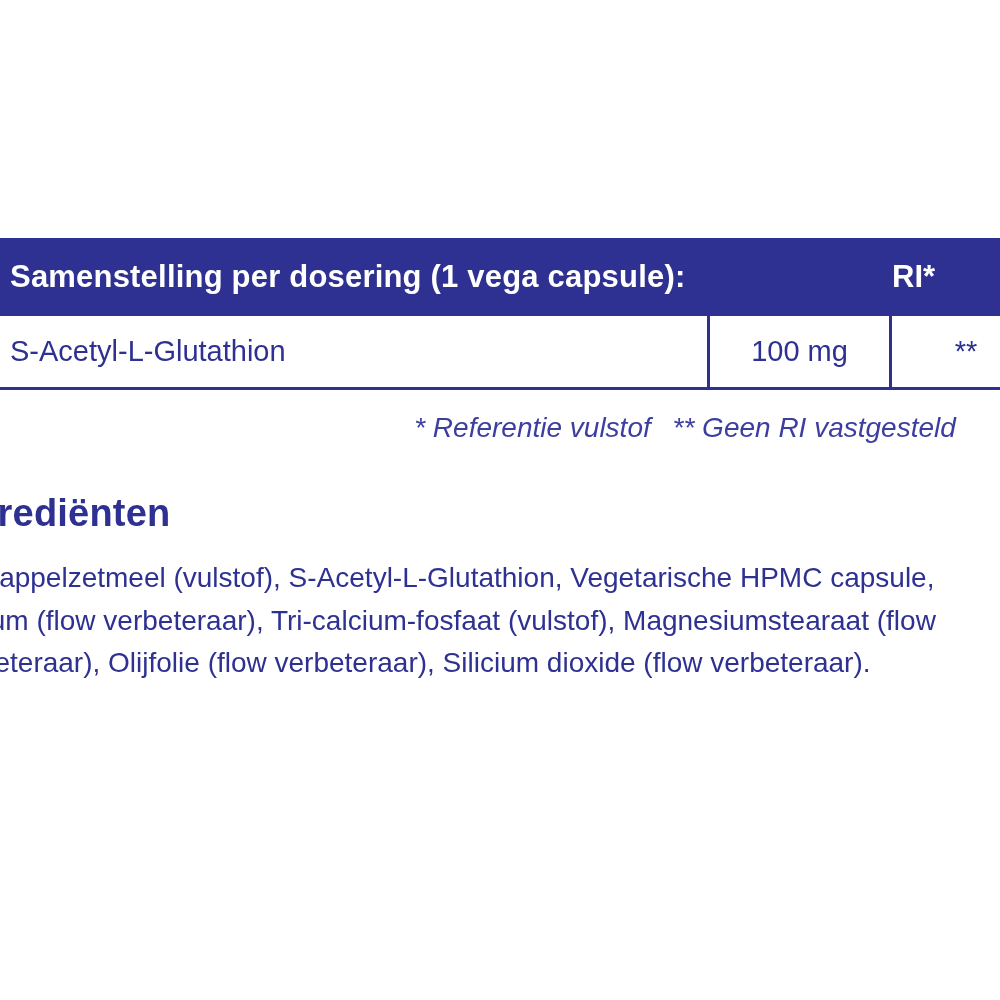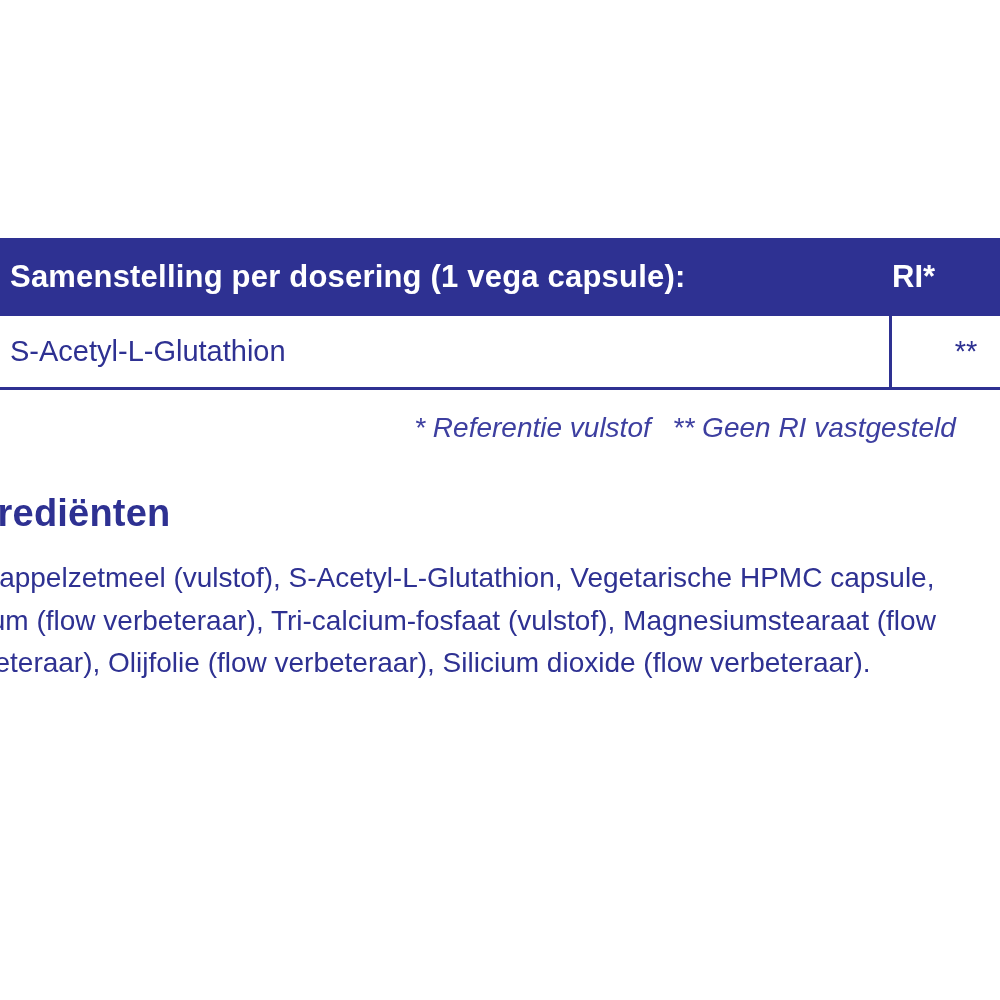--- a/index.html
+++ b/index.html
@@ -139,20 +139,21 @@
 <div class="panel">
 
   <div class="table-header">
     <div class="th-name">Samenstelling per dosering (1 vega capsule):</div>
     <div class="th-amount"></div>
     <div class="th-ri">RI*</div>
   </div>
 
   <div class="table-row">
     <div class="td-name">S-Acetyl-L-Glutathion</div>
+    <div class="td-amount">100 mg</div>
     <div class="td-ri">**</div>
   </div>
 
   <div class="footnotes">
     <span class="fn">* Referentie vulstof</span>
     <span class="fn">** Geen RI vastgesteld</span>
   </div>
 
 </div>
 

